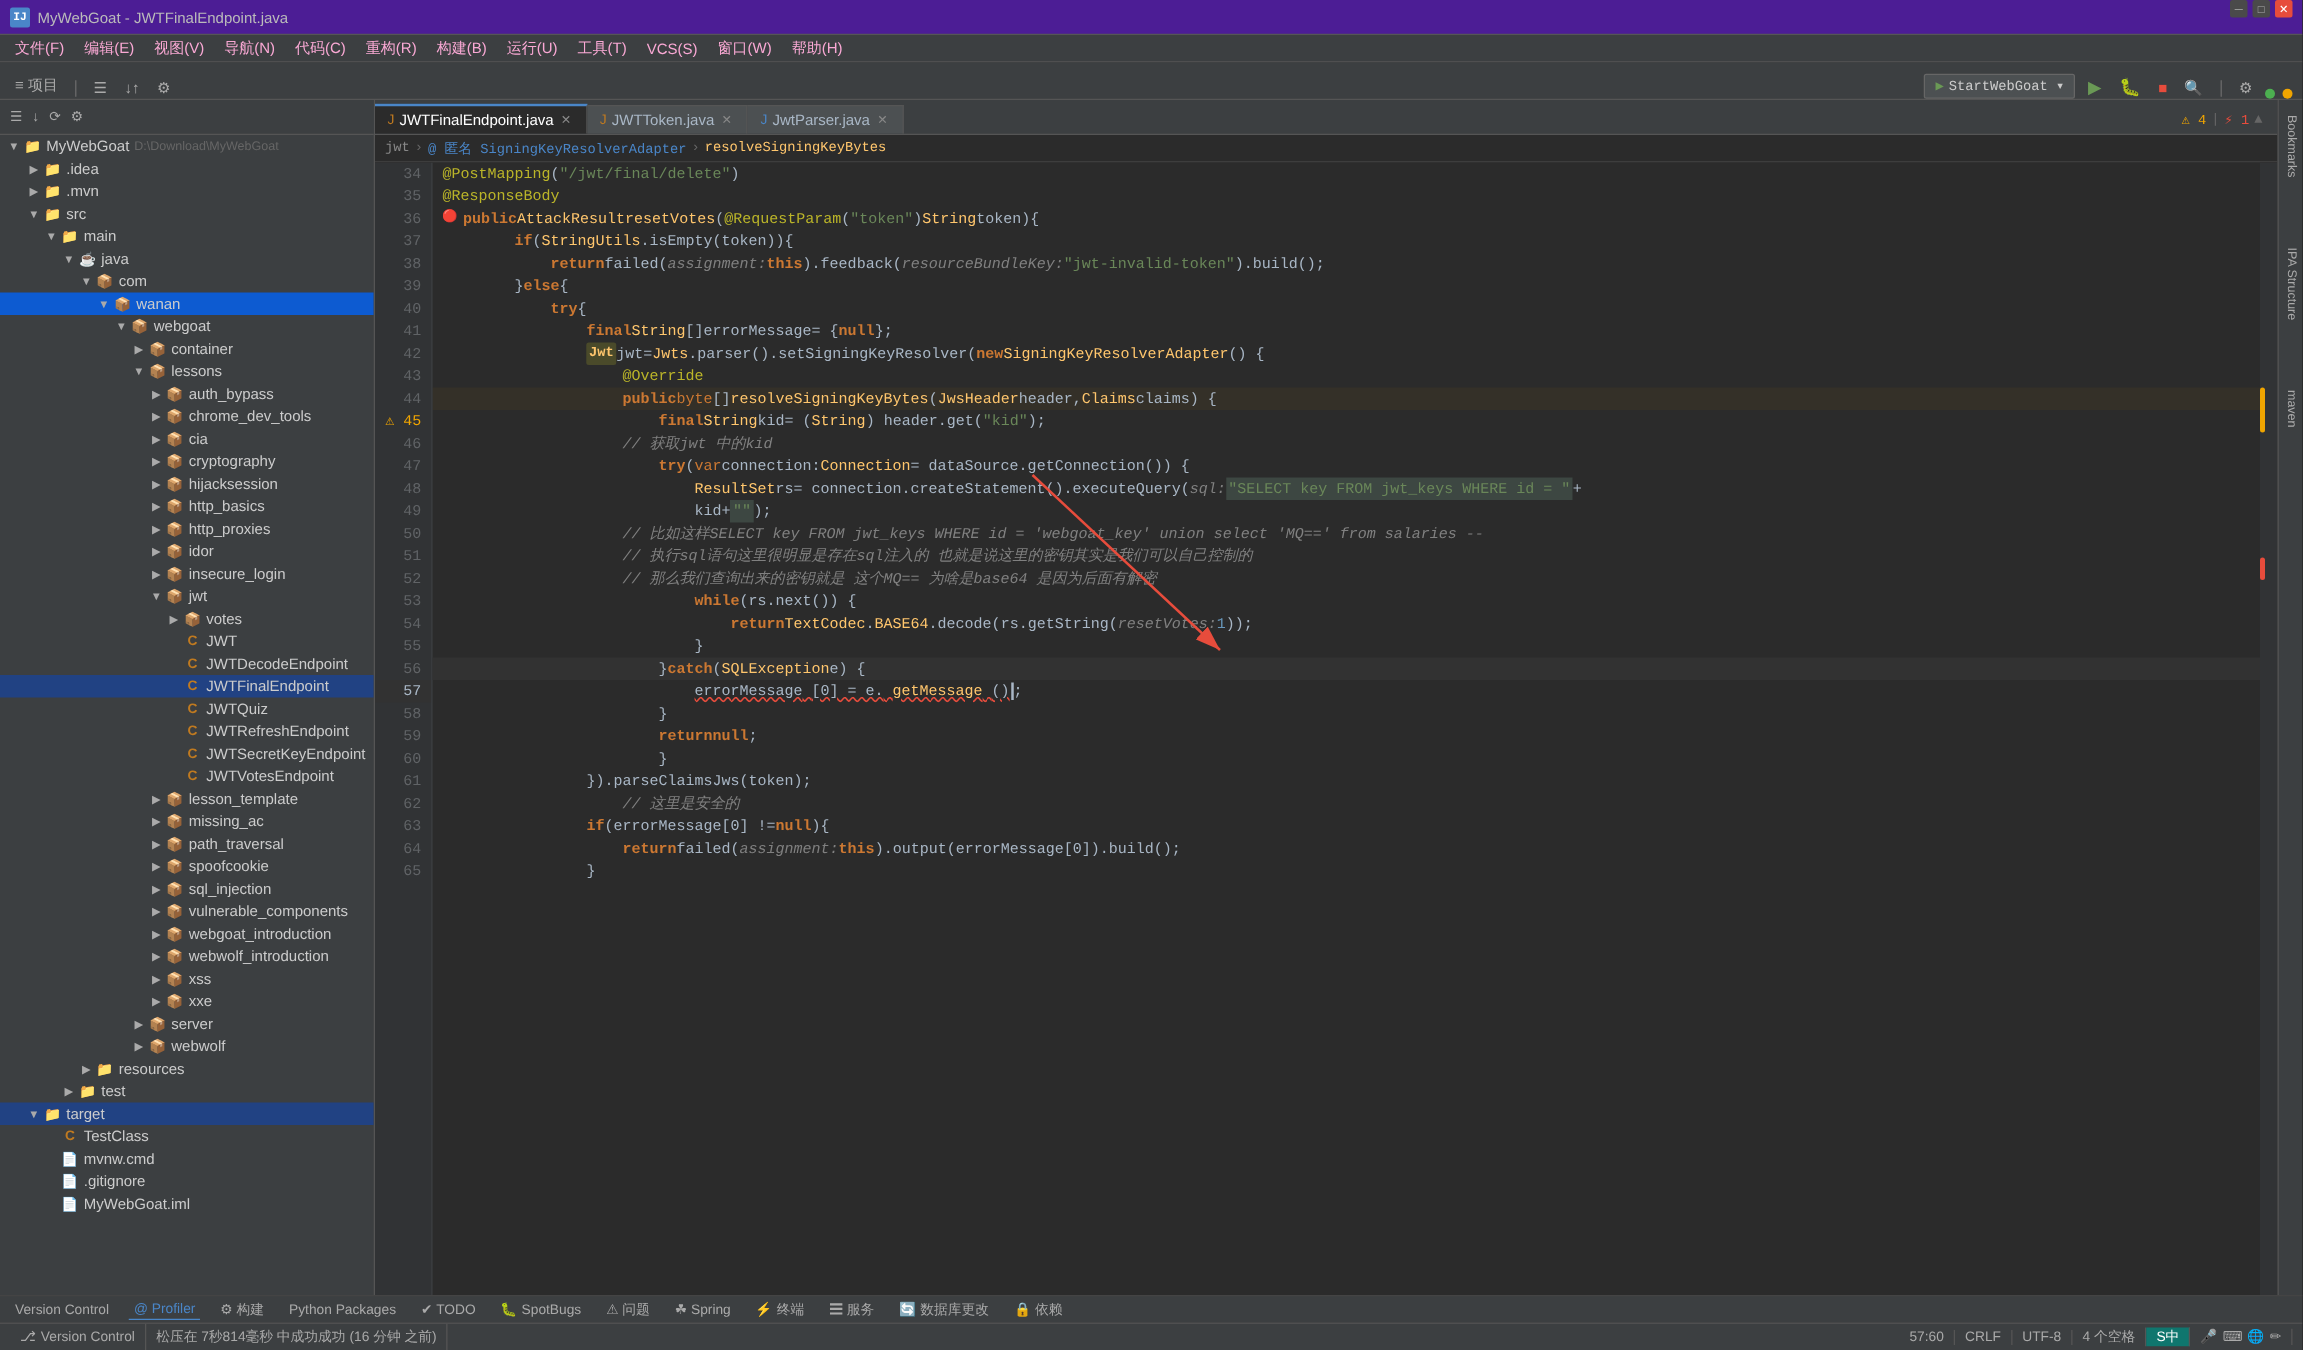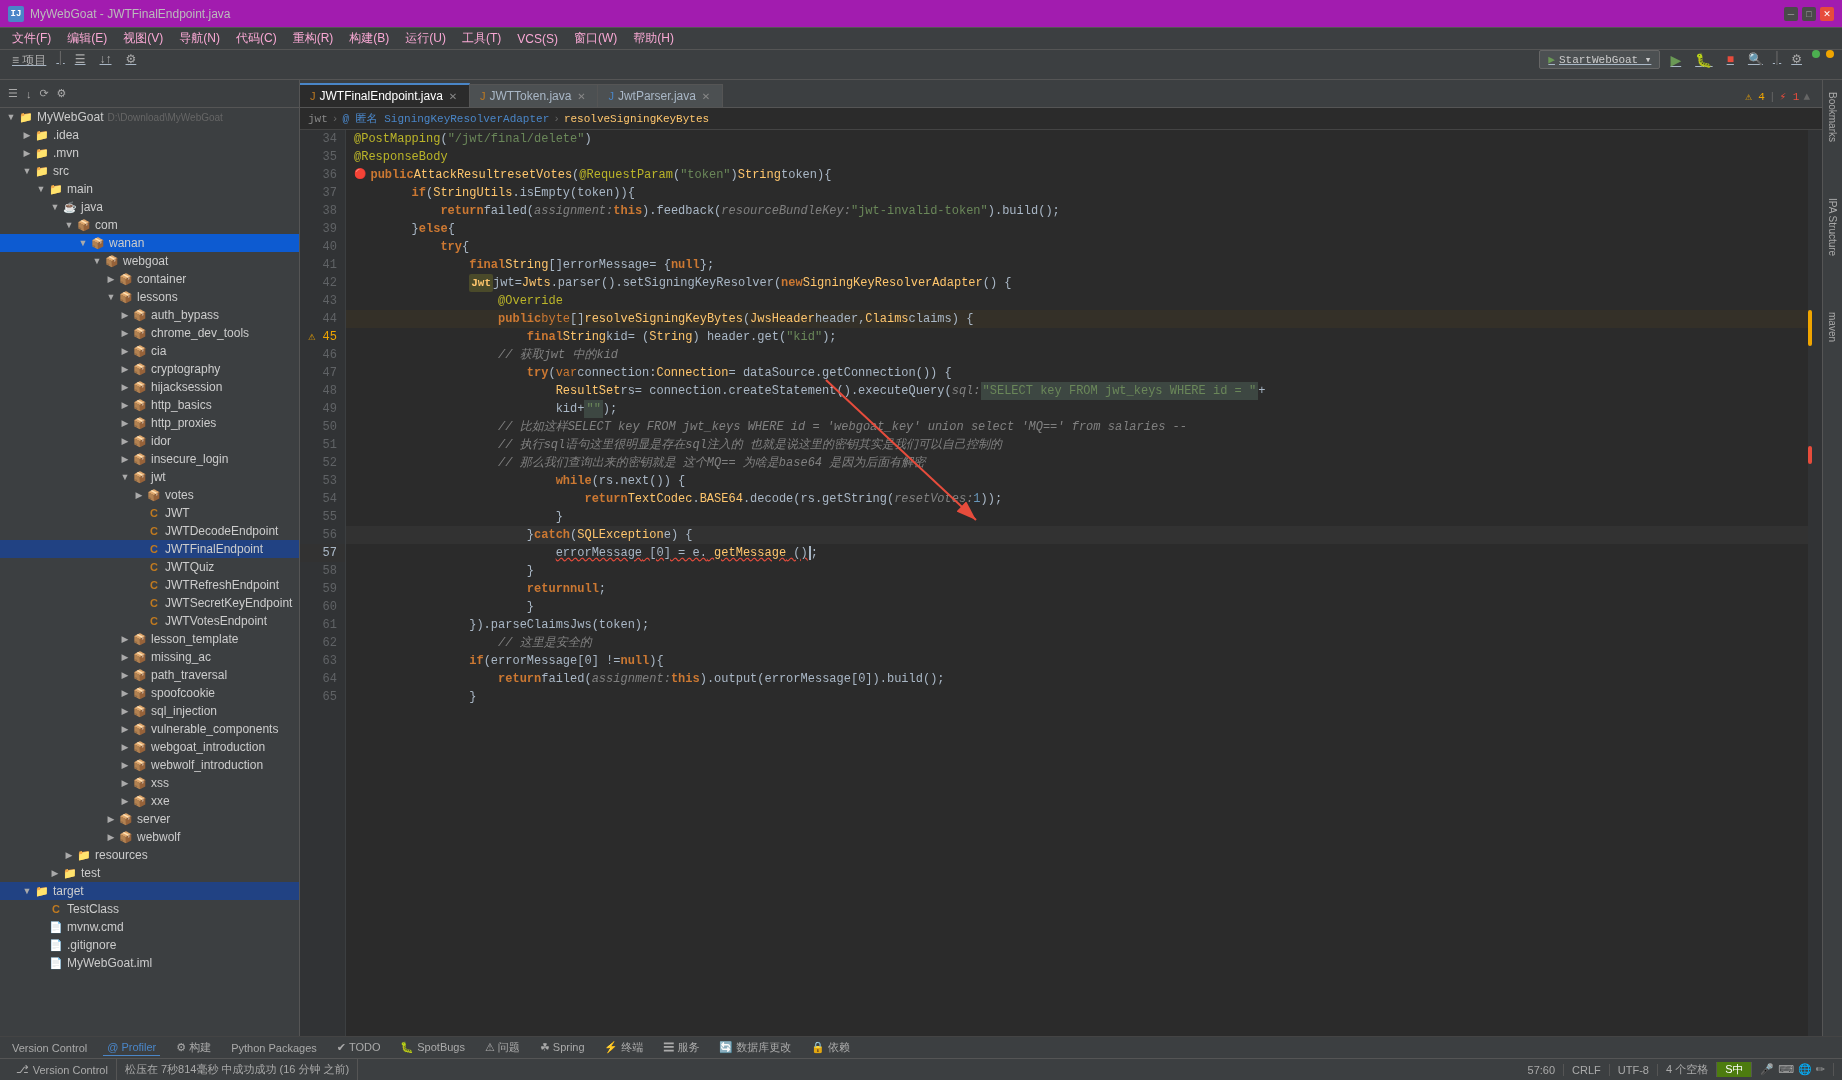--- a/index.html
+++ b/index.html
@@ -9,24 +9,23 @@
       color: #a9b7c6;
       font-size: 12px;
       height: 1080px;
       overflow: hidden;
       display: flex;
       flex-direction: column;
     }
 
     
     .title-bar {
-      background: #a21caf;
+      background: #4c1d95;
       height: 28px;
       display: flex;
-      align-items: center;
       padding: 0 8px;
       gap: 8px;
       border-bottom: 1px solid #555;
       flex-shrink: 0;
     }
     .title-bar-left {
       display: flex;
       align-items: center;
       gap: 6px;
       flex: 1;
@@ -71,26 +70,25 @@
       font-size: 12px;
       font-family: 'Segoe UI', sans-serif;
       cursor: pointer;
     }
 
     
     .toolbar {
       background: #3c3f41;
       height: 30px;
       display: flex;
-      align-items: flex-start;
+      align-items: flex-end;
       padding: 0 8px;
       gap: 6px;
       border-bottom: 1px solid #555;
       flex-shrink: 0;
-      text-decoration: underline;
     }
     .toolbar-btn {
       background: none; border: none; color: #aaa; cursor: pointer;
       padding: 2px 4px; font-size: 12px; border-radius: 2px;
     }
     .run-config {
       background: #4c5052; border: 1px solid #666;
       color: #ccc; padding: 2px 8px; font-size: 11px;
       border-radius: 2px; cursor: pointer; display: flex; align-items: center; gap: 4px;
     }
@@ -1116,21 +1114,21 @@
     </span>
     <span class="status-item">
       <span>CRLF</span>
     </span>
     <span class="status-item">
       <span>UTF-8</span>
     </span>
     <span class="status-item">
       <span>4 个空格</span>
     </span>
-    <span class="status-item" style="background:#4d7c0f;text-align:center;">
+    <span class="status-item" style="background:#0f766e;text-align:center;">
       <span style="color:white; font-size:11px;">S中</span>
     </span>
     <span class="status-item" style="gap:4px; display:flex;">
       <span style="color:#4a86c8; font-size:11px;">🎤</span>
       <span style="color:#aaa; font-size:11px;">⌨</span>
       <span style="color:#aaa; font-size:11px;">🌐</span>
       <span style="color:#aaa; font-size:11px;">✏</span>
     </span>
   </div>
 </div>

